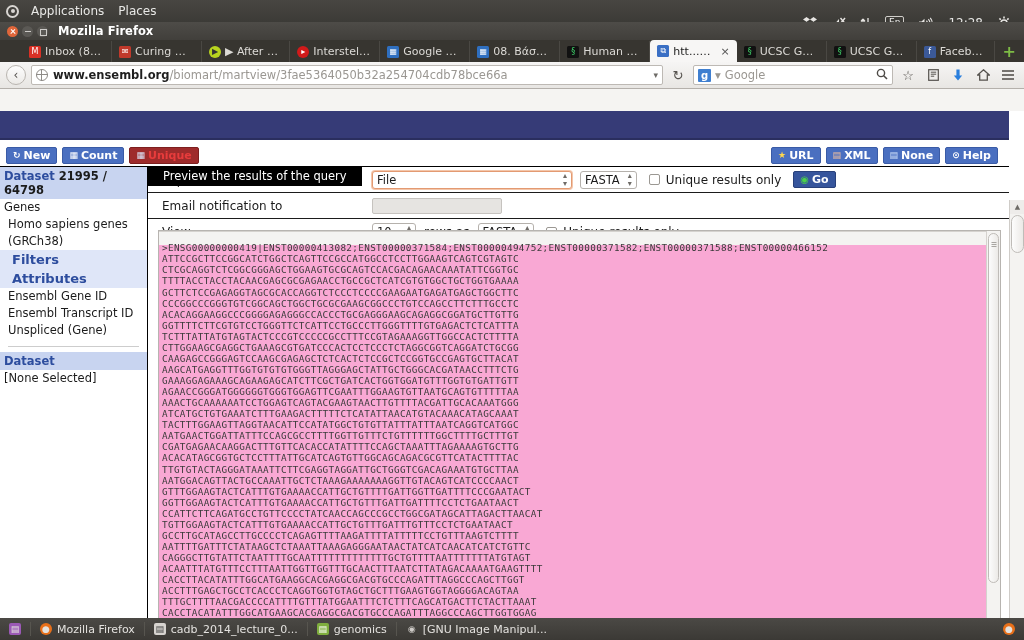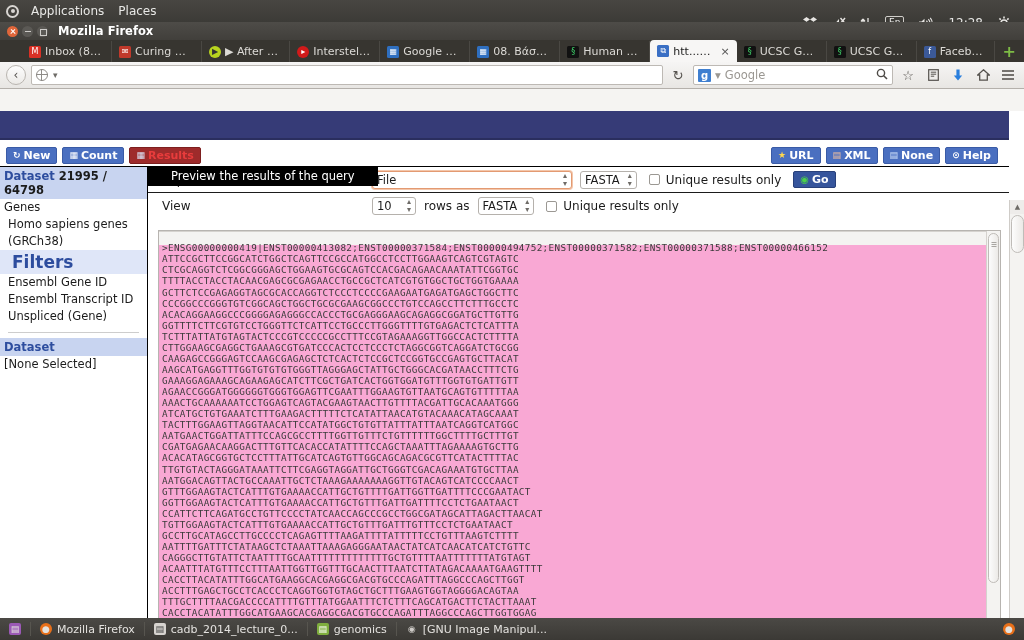--- a/index.html
+++ b/index.html
@@ -186,21 +186,21 @@
     border-right: 1px solid #000; font-size: 11.5px; color: #1b1b1b;
     padding-top: 0px;
   }
   .sb-head {
     background: #c8d4f0; color: #2d4d9e; font-weight: bold;
     padding: 2px 4px; font-size: 11.5px;
   }
   .sb-head span.count { color: #1b1b1b; font-weight: bold; }
   .sb-sub {
     background: #dfe6f8; color: #2d4d9e; font-weight: bold;
-    padding: 2px 4px 2px 12px; font-size: 17px;
+    padding: 2px 4px 2px 12px; font-size: 13px;
   }
   .sb-line { padding: 1px 4px 1px 4px; line-height: 15px; }
   .sb-line.ind { padding-left: 8px; }
   .sb-rule { border-top: 1px solid #cdcdcd; margin: 7px 8px 5px 8px; }
 
   
   #main {
     flex: 1 1 auto; background: #fff; position: relative; overflow: hidden;
   }
   .form-row {
@@ -230,21 +230,21 @@
   .go-btn {
     background: #36559c; border: 1px solid #28407a; border-radius: 2px;
     color: #fff; font-weight: bold; font-size: 11px; height: 17px;
     display: inline-flex; align-items: center; gap: 3px; padding: 0 6px;
   }
   .go-btn .dot { color: #4ad14a; font-size: 10px; }
 
   #tooltip {
     position: absolute; left: 148px; top: 144px; z-index: 40;
     background: #000; color: #fff; font-size: 11.5px;
-    padding: 2px 22px; border: 1px solid #000; white-space: nowrap;
+    padding: 2px 14px; border: 1px solid #000; white-space: nowrap;
   }
 
   
   #results-wrap {
     position: absolute; left: 10px; top: 63px; right: 8px; bottom: 0px;
     border: 1px solid #b7b4b0; background: #f9a8d4; overflow: hidden;
   }
   #seqpane {
     position: absolute; left: 0; top: 0; right: 14px; bottom: 14px;
     overflow: hidden; padding: 2px 0 0 3px;
@@ -420,20 +420,21 @@
       <span class="tlabel">Facebook</span>
     </div>
     <div class="newtabplus">+</div>
     <div class="tspacer"></div>
   </div>
 
   <div id="navbar">
     <div class="navbtn">‹</div>
     <div id="urlbox">
       <span class="globe"></span>
+      <span class="url-text"><b>www.ensembl.org</b><span>/biomart/martview/3fae5364050b32a254704cdb78bce66a</span></span>
       <span class="caret">▾</span>
     </div>
     <div class="navicon">↻</div>
     <div id="searchbox">
       <span class="gicon">g</span>
       <span class="caret">▾</span>
       <span class="sterm">Google</span>
       <span>
         <svg width="12" height="12" viewBox="0 0 12 12">
             <circle cx="5" cy="5" r="3.6" fill="none" stroke="#4d4a46" stroke-width="1.4"></circle>
@@ -474,21 +475,21 @@
         <div class="bm-btn">
           <span class="bi">↻</span>
           <span>New</span>
         </div>
         <div class="bm-btn">
           <span class="bi">▦</span>
           <span>Count</span>
         </div>
         <div class="bm-btn results">
           <span class="bi" style="color:#dce6fa;">▦</span>
-          <span>Results</span>
+          <span>Unique</span>
         </div>
         <div class="tspread"></div>
         <div class="bm-btn right">
           <span class="bi" style="color:#ffd84d;">★</span>
           <span>URL</span>
         </div>
         <div class="bm-btn right">
           <span class="bi" style="color:#f3c0a0;">▤</span>
           <span>XML</span>
         </div>
@@ -506,20 +507,21 @@
 
         <div id="sidebar">
           <div class="sb-head">
             <span>Dataset</span>
             <span class="count">21995 / 64798</span>
           </div>
           <div class="sb-line">Genes</div>
           <div class="sb-line ind">Homo sapiens genes</div>
           <div class="sb-line ind">(GRCh38)</div>
           <div class="sb-sub">Filters</div>
+          <div class="sb-sub">Attributes</div>
           <div class="sb-line ind">Ensembl Gene ID</div>
           <div class="sb-line ind">Ensembl Transcript ID</div>
           <div class="sb-line ind">Unspliced (Gene)</div>
           <div class="sb-rule"></div>
           <div class="sb-head">Dataset</div>
           <div class="sb-line">[None Selected]</div>
         </div>
 
         <div id="main">
 
@@ -534,20 +536,24 @@
               <span class="spin">▴<br>▾</span>
             </span>
             <span class="chk" style="margin-left:12px;"></span>
             <span style="margin-left:6px;">Unique results only</span>
             <span class="go-btn" style="margin-left:12px;">
               <span class="dot">◉</span>
               <span>Go</span>
             </span>
           </div>
 
+          <div class="form-row">
+            <span class="flabel">Email notification to</span>
+            <span class="txtfield" placeholder=""></span>
+          </div>
 
           <div class="form-row noborder">
             <span class="flabel">View</span>
             <span class="sel" style="width:44px;">
               <span>10</span>
               <span class="spin">▴<br>▾</span>
             </span>
             <span style="margin-left:8px;">rows as</span>
             <span class="sel" style="margin-left:8px;">
               <span>FASTA</span>

